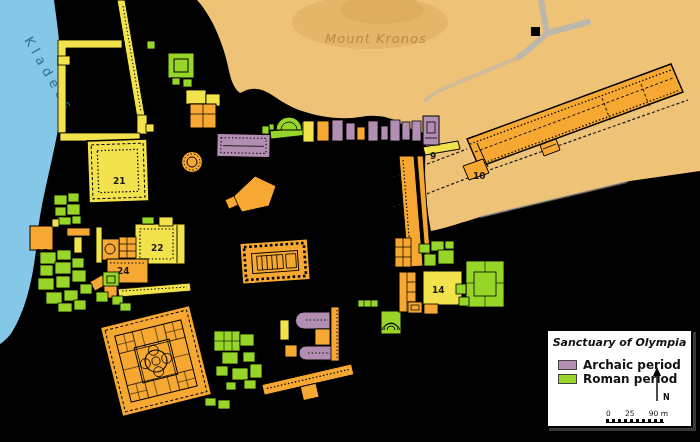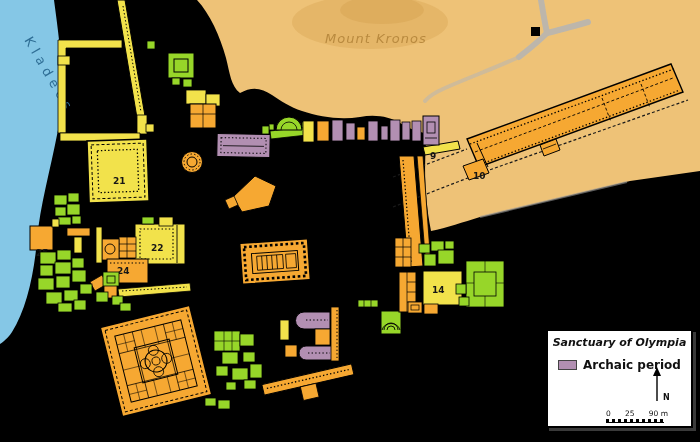--- a/index.html
+++ b/index.html
@@ -327,20 +327,24 @@
 
 </svg>
 
   <div class="legend">
     <div class="legend-title">Sanctuary of Olympia</div>
     <div class="legend-items">
       <div class="legend-row">
         <span class="swatch" style="background:var(--c-archaic)"></span>
         <span class="legend-label">Archaic period</span>
       </div>
+      <div class="legend-row">
+        <span class="swatch" style="background:var(--c-roman)"></span>
+        <span class="legend-label">Roman period</span>
+      </div>
     </div>
     <div class="north">
       <svg width="14" height="36">
         <polygon points="6,0 2,9 10,9" fill="#000"></polygon>
         <rect x="5.3" y="8" width="1.4" height="26" fill="#000"></rect>
       </svg>
       <span class="north-n">N</span>
     </div>
     <div class="scalebar">
       <div class="scale-nums">

